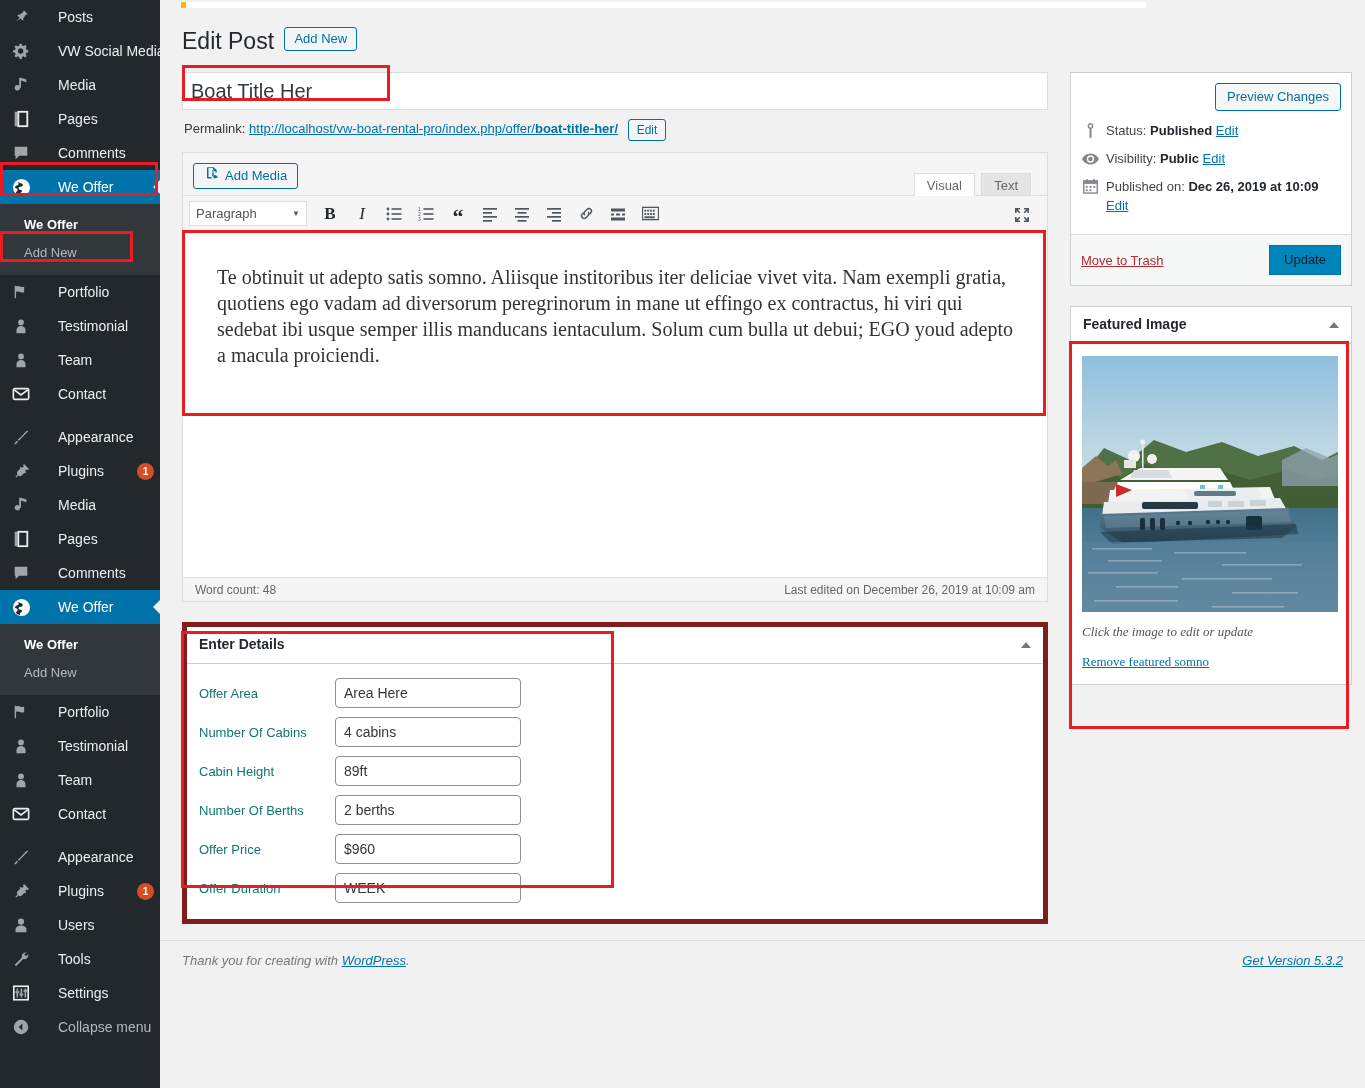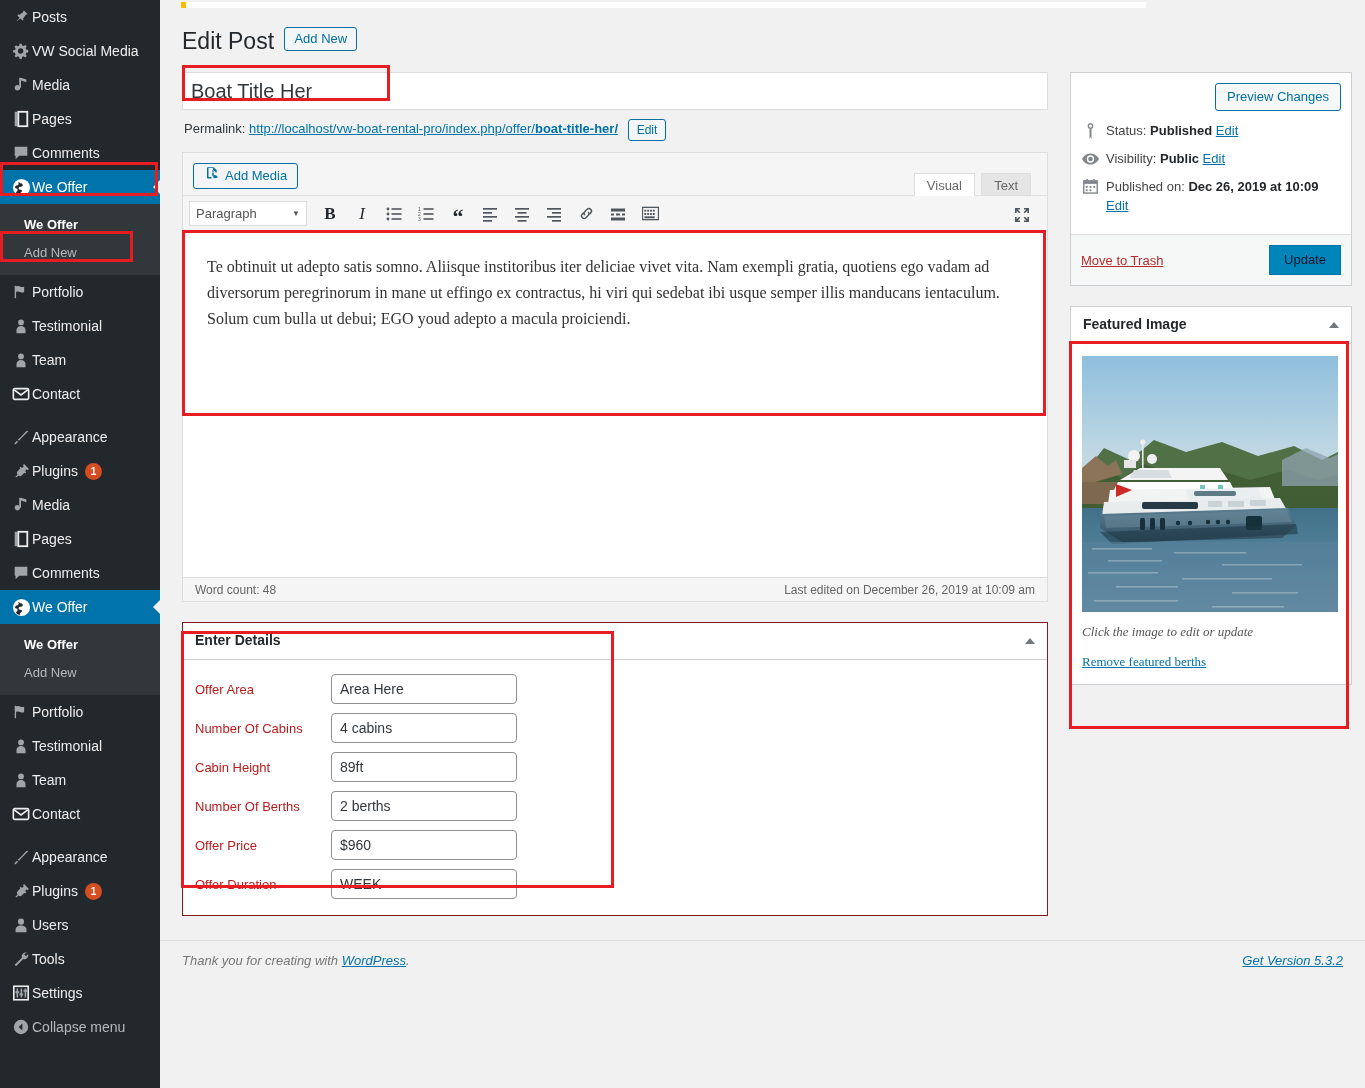--- a/index.html
+++ b/index.html
@@ -13,21 +13,21 @@
     overflow:hidden;
     position:relative;
   }
 
   
   #adminmenu-wrap {
     position:absolute; left:0; top:0; width:160px; height:1088px;
     background:#23282d; color:#eee; overflow:hidden;
   }
   .menu-item {
-    display:flex; align-items:center; gap:1px;
+    display:flex; align-items:center; gap:27px;
     height:34px; padding:0 0 0 11px;
     font-size:14px; color:#eee; line-height:34px;
     position:relative; cursor:pointer;
   }
   .menu-item.current { background:#0073aa; color:#fff; font-weight:400; }
   .menu-item.current .mi-ico svg { fill:#fff; }
   .menu-item .mi-ico { width:20px; height:20px; display:flex; align-items:center; justify-content:center; flex:0 0 20px;}
   .menu-item .mi-ico svg { fill:#a0a5aa; display:block; }
   .menu-label { white-space:nowrap; }
   .menu-sep { height:9px; }
@@ -140,41 +140,41 @@
   .tbtn svg { fill:#50575e; display:block; }
   .tbtn.bold { font-weight:700; font-family:"Liberation Serif", serif; font-size:17px; color:#23282d;}
   .tbtn.italic { font-style:italic; font-family:"Liberation Serif", serif; font-size:17px; color:#23282d;}
   .tbtn.quote { font-family:"Liberation Serif", serif; font-size:22px; font-weight:700; color:#23282d; line-height:0.6; padding-top:7px;}
   .fullscreen-btn { position:absolute; right:12px; top:6px; width:26px; height:26px; display:flex; align-items:center; justify-content:center; cursor:pointer;}
 
   .editor-body {
     min-height:345px; padding:18px 20px 10px 20px; background:#fff;
   }
   .editor-body p {
-    margin:4px; font-family:"Liberation Serif", serif;
-    font-size:16px; line-height:26px; color:#333;
+    margin:14px; font-family:"Liberation Serif", serif;
+    font-size:20px; line-height:26px; color:#333;
   }
   .editor-statusbar {
     background:#f5f5f5; border-top:1px solid #ddd;
     display:flex; justify-content:space-between; align-items:center;
     padding:0 12px; height:24px; font-size:12px; color:#666;
   }
 
   
-  .postbox { background:#fff; border:1px solid #7f1d1d; margin-top:20px; position:relative; }
+  .postbox { background:#fff; border:5px solid #7f1d1d; margin-top:20px; position:relative; }
   .postbox-header {
     display:flex; align-items:center; justify-content:space-between;
     border-bottom:1px solid #ccd0d4; padding:0 12px; height:37px;
   }
   .postbox-header h2 { margin:0; font-size:14px; font-weight:600; color:#23282d; line-height:1.4; }
   .toggle-tri { width:0;height:0;border-left:5px solid transparent;border-right:5px solid transparent;border-bottom:6px solid #72777c; cursor:pointer;}
   .postbox-inner { padding:14px 12px 16px 12px; }
   .detail-row { display:flex; align-items:center; margin-bottom:9px; }
   .detail-row:last-child { margin-bottom:0; }
-  .detail-label { width:136px; flex:0 0 136px; font-size:13px; color:#b91c1c; }
+  .detail-label { width:136px; flex:0 0 136px; font-size:13px; color:#0f766e; }
   .detail-input {
     width:186px; height:30px; padding:3px 8px; font-size:14px; color:#32373c;
     border:1px solid #8c8f94; border-radius:4px; background:#fff; outline:none;
     font-family:"Liberation Sans", sans-serif;
   }
 
   
   .side-box { background:#fff; border:1px solid #ccd0d4; margin-bottom:20px; }
   .side-box .postbox-header h2 { font-size:14px; }
   .submitbox-inner { padding:10px 10px 10px 10px; }
@@ -784,21 +784,21 @@
                   <rect x="140" y="208" width="80" height="1.6"></rect>
                 <rect x="6" y="216" width="70" height="1.6"></rect>
                   <rect x="100" y="222" width="90" height="1.6"></rect>
                 <rect x="34" y="230" width="62" height="1.6"></rect>
                   <rect x="150" y="236" width="66" height="1.6"></rect>
                 <rect x="12" y="244" width="84" height="1.6"></rect>
                   <rect x="130" y="250" width="72" height="1.6"></rect>
               </g>
             </svg>
             <p class="featured-hint">Click the image to edit or update</p>
-            <span class="featured-remove">Remove featured berths</span>
+            <span class="featured-remove">Remove featured somno</span>
           </div>
         </div>
 
       </div>
     </div>
   </div>
 </div>
 
 <div class="footer-bottom-bg"></div>
 <div id="wpfooter">

